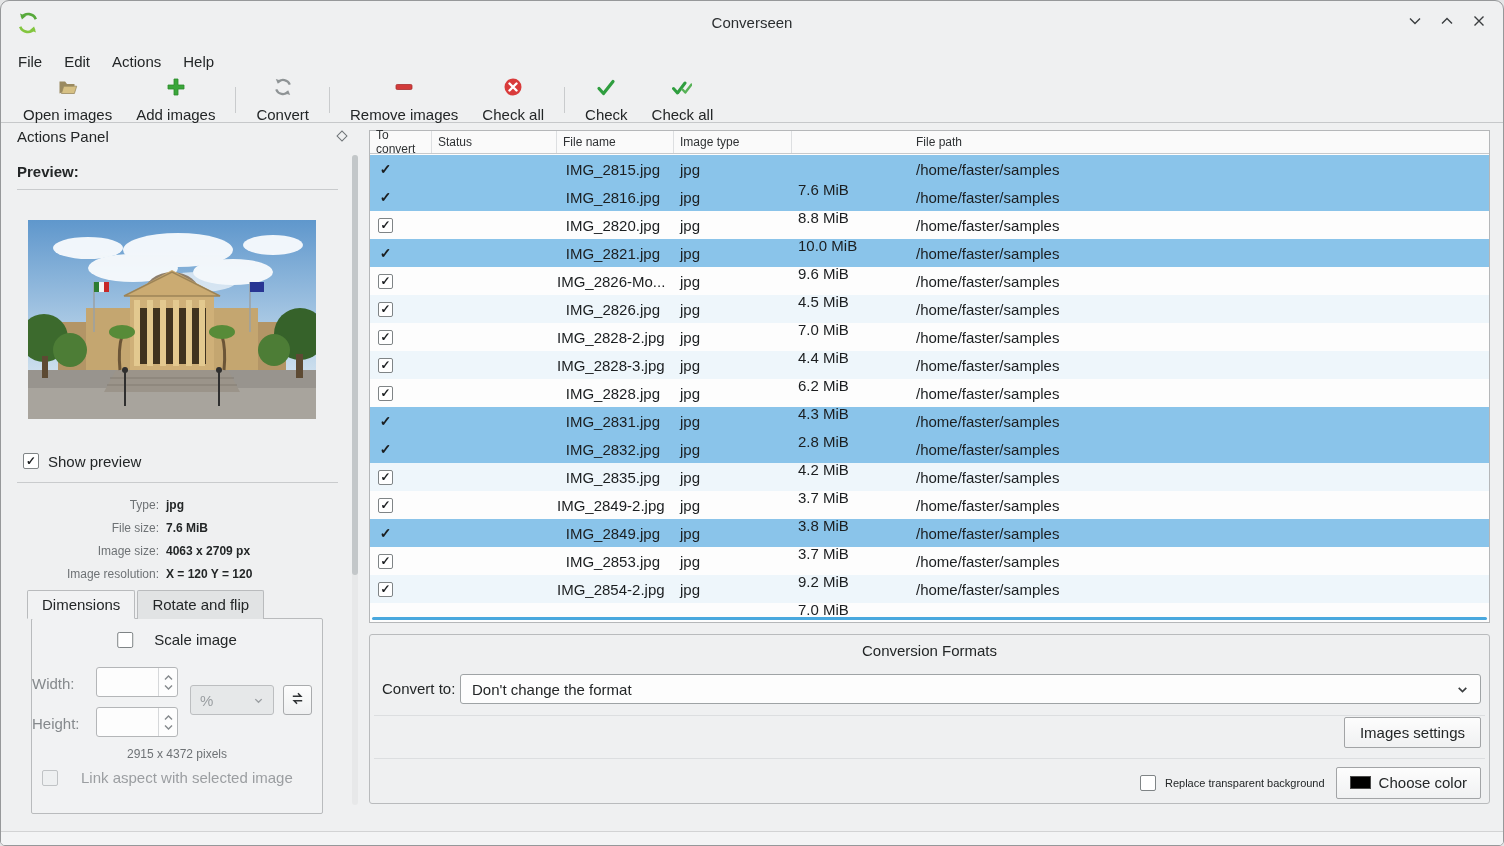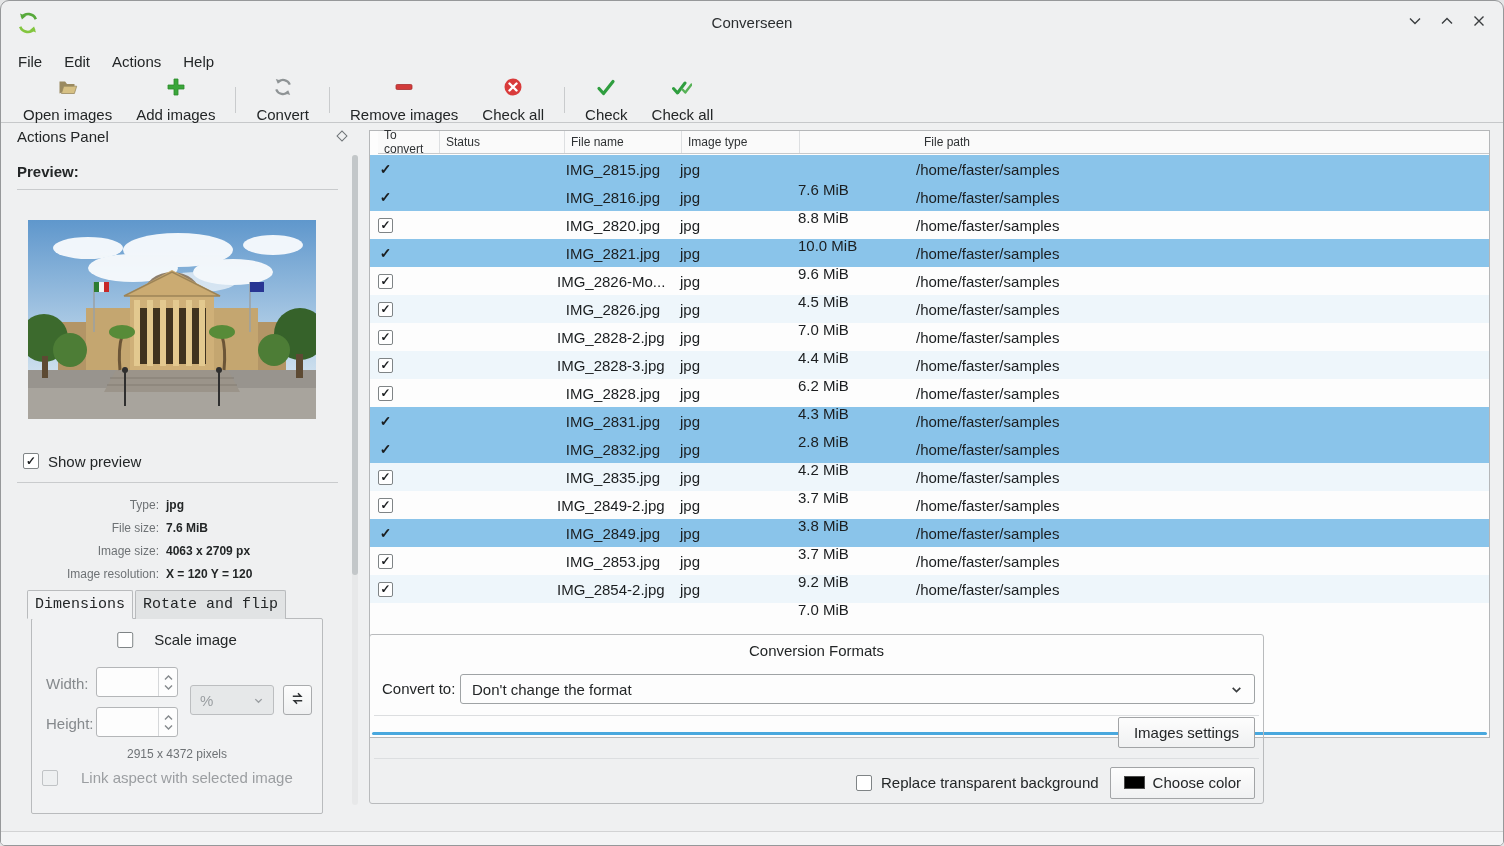--- a/index.html
+++ b/index.html
@@ -38,68 +38,68 @@
   .preview-label { position:absolute; left:8px; top:38px; font-size:15px; font-weight:bold; color:#232627; }
   .panel-hr1 { position:absolute; left:8px; right:20px; top:64px; height:1px; background:#c9cbcd; }
   .preview-image { position:absolute; left:19px; top:95px; width:288px; height:199px; }
   .show-preview { position:absolute; left:14px; top:328px; display:flex; align-items:flex-start; gap:9px; font-size:15px; color:#232627; }
   .panel-hr2 { position:absolute; left:8px; right:20px; top:357px; height:1px; background:#c9cbcd; }
   .info-rows { position:absolute; left:0; top:368px; width:340px; }
   .info-row { display:flex; height:23px; align-items:center; }
   .info-label { width:150px; text-align:right; font-size:12px; color:#6e7275; }
   .info-value { margin-left:7px; font-size:12px; font-weight:bold; color:#232627; }
   .tabs { position:absolute; left:18px; top:465px; display:flex; z-index:2; }
-  .tab { height:29px; line-height:28px; padding:0 7px; font-size:15px; color:#232627; border:1px solid #b9bbbd; border-radius:2px 2px 0 0;font-family:Liberation Mono, monospace; }
+  .tab { height:29px; line-height:28px; padding:0 14px; font-size:15px; color:#232627; border:1px solid #b9bbbd; border-radius:2px 2px 0 0; }
   .tab.active { background:#f1f2f3; border-bottom-color:#f1f2f3; }
   .tab.inactive { background:#e1e3e4; margin-left:2px; border-bottom:none; }
   .group-frame { position:absolute; left:22px; top:493px; width:292px; height:196px; border:1px solid #b9bbbd; border-radius:2px; background:#f1f2f3; }
   .scale-check { position:absolute; left:50%; transform:translateX(-50%); top:12px; display:flex; align-items:center; gap:21px; font-size:15px; color:#232627; white-space:nowrap; }
-  .dim-label { position:absolute; left:14px; font-size:15px; color:#85898c; }
+  .dim-label { position:absolute; left:0; font-size:15px; color:#85898c; }
   .spin { position:absolute; width:82px; height:30px; background:#fdfdfd; border:1px solid #b4b6b8; border-radius:3px; display:flex; align-items:center; overflow:hidden; }
   .spin .val { flex:1; padding-left:9px; font-size:15px; color:#ef4444;margin-top:36px; }
   .spin .arrows { width:19px; height:100%; border-left:1px solid #d6d8da; display:flex; flex-direction:column; align-items:center; justify-content:center; gap:3px; }
   .unit-combo { position:absolute; left:158px; top:66px; width:84px; height:30px; background:#e6e8e9; border:1px solid #bcbec0; border-radius:3px; display:flex; align-items:center; padding:0 9px; font-size:15px; color:#9a9ea1; }
   .unit-combo .chev { margin-left:auto; display:flex; }
   .swap-btn { position:absolute; left:251px; top:66px; width:29px; height:30px; background:linear-gradient(#fdfdfd,#eff0f1); border:1px solid #a9abad; border-radius:3px; display:flex; align-items:center; justify-content:center; }
   .pixels-text { position:absolute; left:0; right:0; top:128px; text-align:center; font-size:12px; color:#6e7275; }
   .link-check { position:absolute; left:10px; top:150px; display:flex; align-items:center; gap:23px; font-size:15px; color:#9b9ea1; white-space:nowrap;justify-content:flex-end; }
   .panel-scrollbar { position:absolute; right:0; top:30px; width:6px; height:650px; background:#e7e8e9; border-radius:3px; }
   .panel-scroll-thumb { position:absolute; left:0; top:0; width:6px; height:420px; background:#c3c7c9; border-radius:3px; }
   
-  .file-table { position:absolute; left:368px; top:129px; width:1121px; height:608px; background:#fdfdfd; border:1px solid #b5b7b9;padding-left:8px; }
+  .file-table { position:absolute; left:368px; top:129px; width:1121px; height:493px; background:#fdfdfd; border:1px solid #b5b7b9; }
   .thead { display:flex; height:23px; background:#fafafa; border-bottom:1px solid #c7c9cb; }
   .th { font-size:12px; color:#2f3234; padding-left:6px; display:flex; align-items:center; border-right:1px solid #dddfe1; }
   .c0 { width:62px; } .c1 { width:125px; } .c2 { width:117px; } .c3 { width:118px; } .c4 { width:118px;margin-top:40px; }
   .c5 { flex:1; border-right:none; }
   .tbody { position:absolute; top:24px; left:0; right:0; bottom:0; overflow:hidden; }
   .trow { display:flex; height:28px; align-items:center; background:#fdfdfd; }
   .trow.alt { background:var(--alt-row, #eef6fb); }
   .trow.selected { background:var(--selection, #8ac4ea); }
   .td { font-size:15px; color:#1b1e20; padding-left:6px; white-space:nowrap; overflow:hidden; }
   .td.c0 { display:flex; padding-left:8px; }
   .td.c2 { text-align:right; padding-right:14px; padding-left:0; }
   .h-scroll { position:absolute; left:2px; right:2px; bottom:2px; height:3px; background:var(--accent,#49a8de); border-radius:2px; }
   
   .checkbox { width:16px; height:16px; background:#fff; border:1px solid #7f8486; border-radius:2px; display:flex; align-items:center; justify-content:center; flex:none; }
   .checkbox.checked::after { content:"✓"; font-size:12px; font-weight:bold; color:#1b1e20; line-height:1; }
   .checkbox.bare { border:none; background:transparent; }
   .checkbox.bare::after { font-size:14px; }
   .checkbox.disabled { border-color:#c0c3c5; background:#eef0f1; }
   .trow .checkbox { width:15px; height:15px; }
   
-  .conv-box { position:absolute; left:368px; top:633px; width:895px; height:170px; border:1px solid #b9bbbd; border-radius:3px; }
+  .conv-box { position:absolute; left:368px; top:633px; width:1121px; height:170px; border:1px solid #b9bbbd; border-radius:3px; }
   .conv-title { position:absolute; top:7px; left:0; right:0; text-align:center; font-size:15px; color:#232627; }
   .convert-to-label { position:absolute; left:12px; top:45px; font-size:15px; color:#232627; }
   .format-combo { position:absolute; left:90px; top:39px; right:8px; height:30px; background:#fdfdfd; border:1px solid #9fa3a5; border-radius:3px; display:flex; align-items:center; padding:0 11px; font-size:15px; color:#232627; }
   .format-combo .chev { margin-left:auto; display:flex; }
   .conv-sep { position:absolute; left:4px; right:4px; height:1px; background:#dcdee0; }
   .btn { display:flex; align-items:center; justify-content:center; background:linear-gradient(#fdfdfd,#f0f1f2); border:1px solid #a2a4a6; border-radius:2px; font-size:15px; color:#232627; }
   .images-settings-btn { position:absolute; right:8px; top:82px; height:31px; padding:0 15px; }
   .conv-bottom-row { position:absolute; right:8px; top:131px; height:33px; display:flex; align-items:center; gap:11px; }
-  .replace-check { display:flex; align-items:center; gap:9px; font-size:15px; color:#232627; }
+  .replace-check { display:flex; align-items:center; gap:9px; font-size:11px; color:#232627; }
   .choose-color-btn { height:32px; padding:0 13px; gap:8px; }
   .color-swatch { width:21px; height:13px; background:var(--swatch,#000); border:1px solid #4a4a4a; }
   
   .bottom-edge { position:absolute; left:0; right:0; bottom:0; height:14px; border-top:1px solid #d2d3d4; background:#f3f4f5; }
 </style>
 </head>
 <body>
 
 <div class="window">
 

